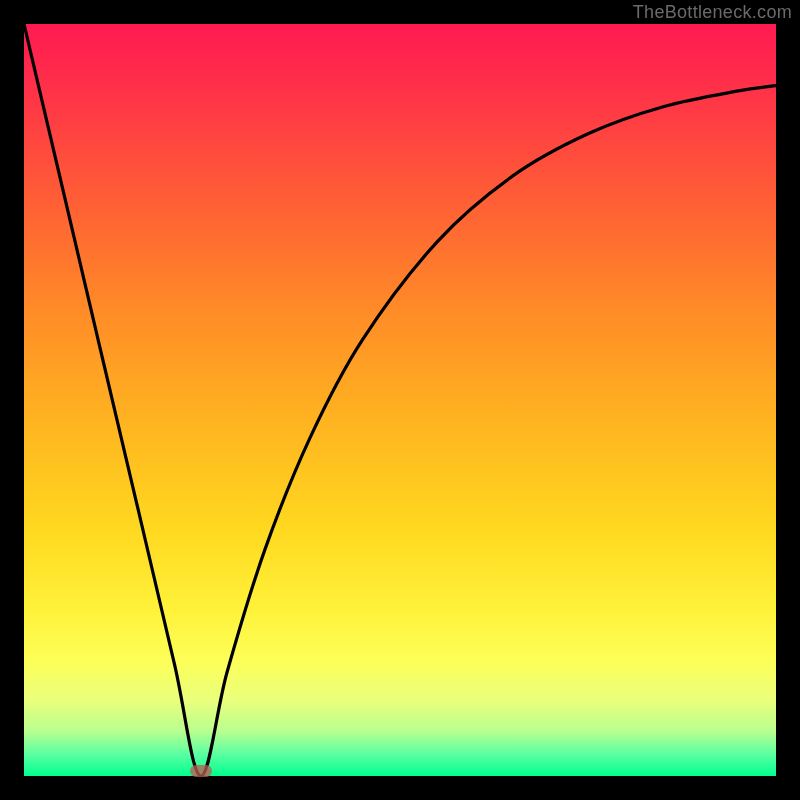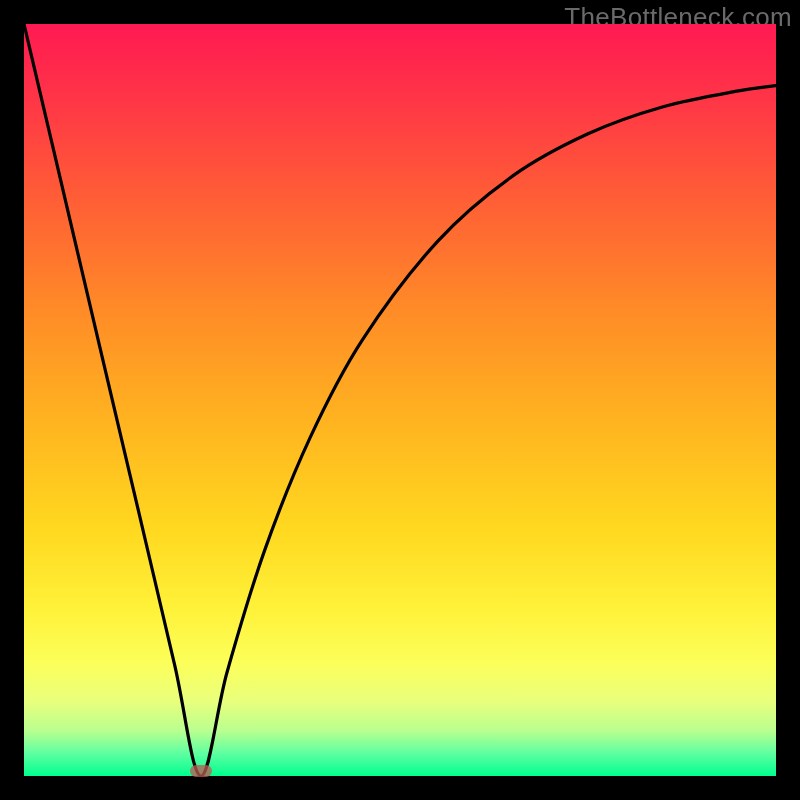--- a/index.html
+++ b/index.html
@@ -39,21 +39,21 @@
       #b9ff8f 94%,
       #5effa1 97%,
       #00ff8f 100%
     );
   }
   .watermark {
     position: absolute;
     top: 2px;
     right: 8px;
     color: #6a6a6a;
-    font-size: 26px;
+    font-size: 18px;
     letter-spacing: 0.3px;
     font-weight: 500;
     user-select: none;
   }
   svg.curve {
     position: absolute;
     top: 0;
     left: 0;
     width: 752px;
     height: 752px;

